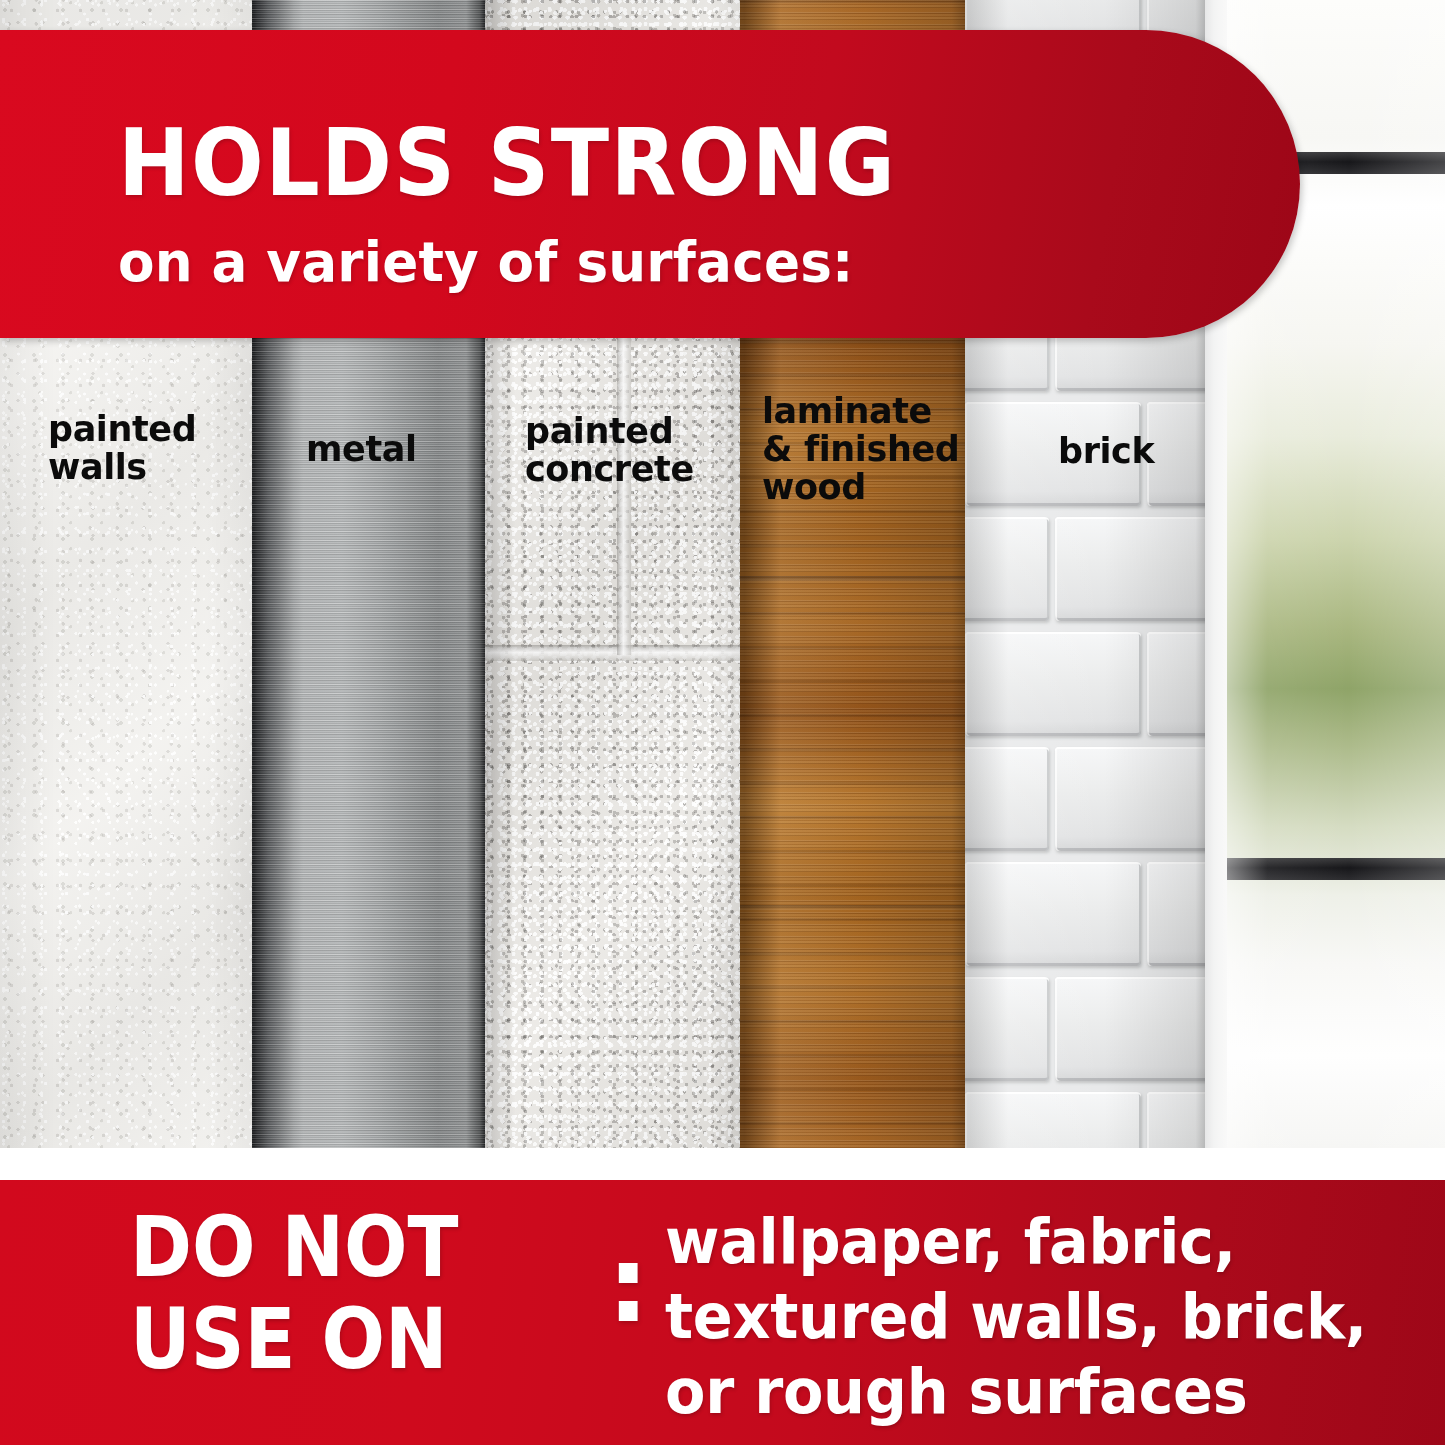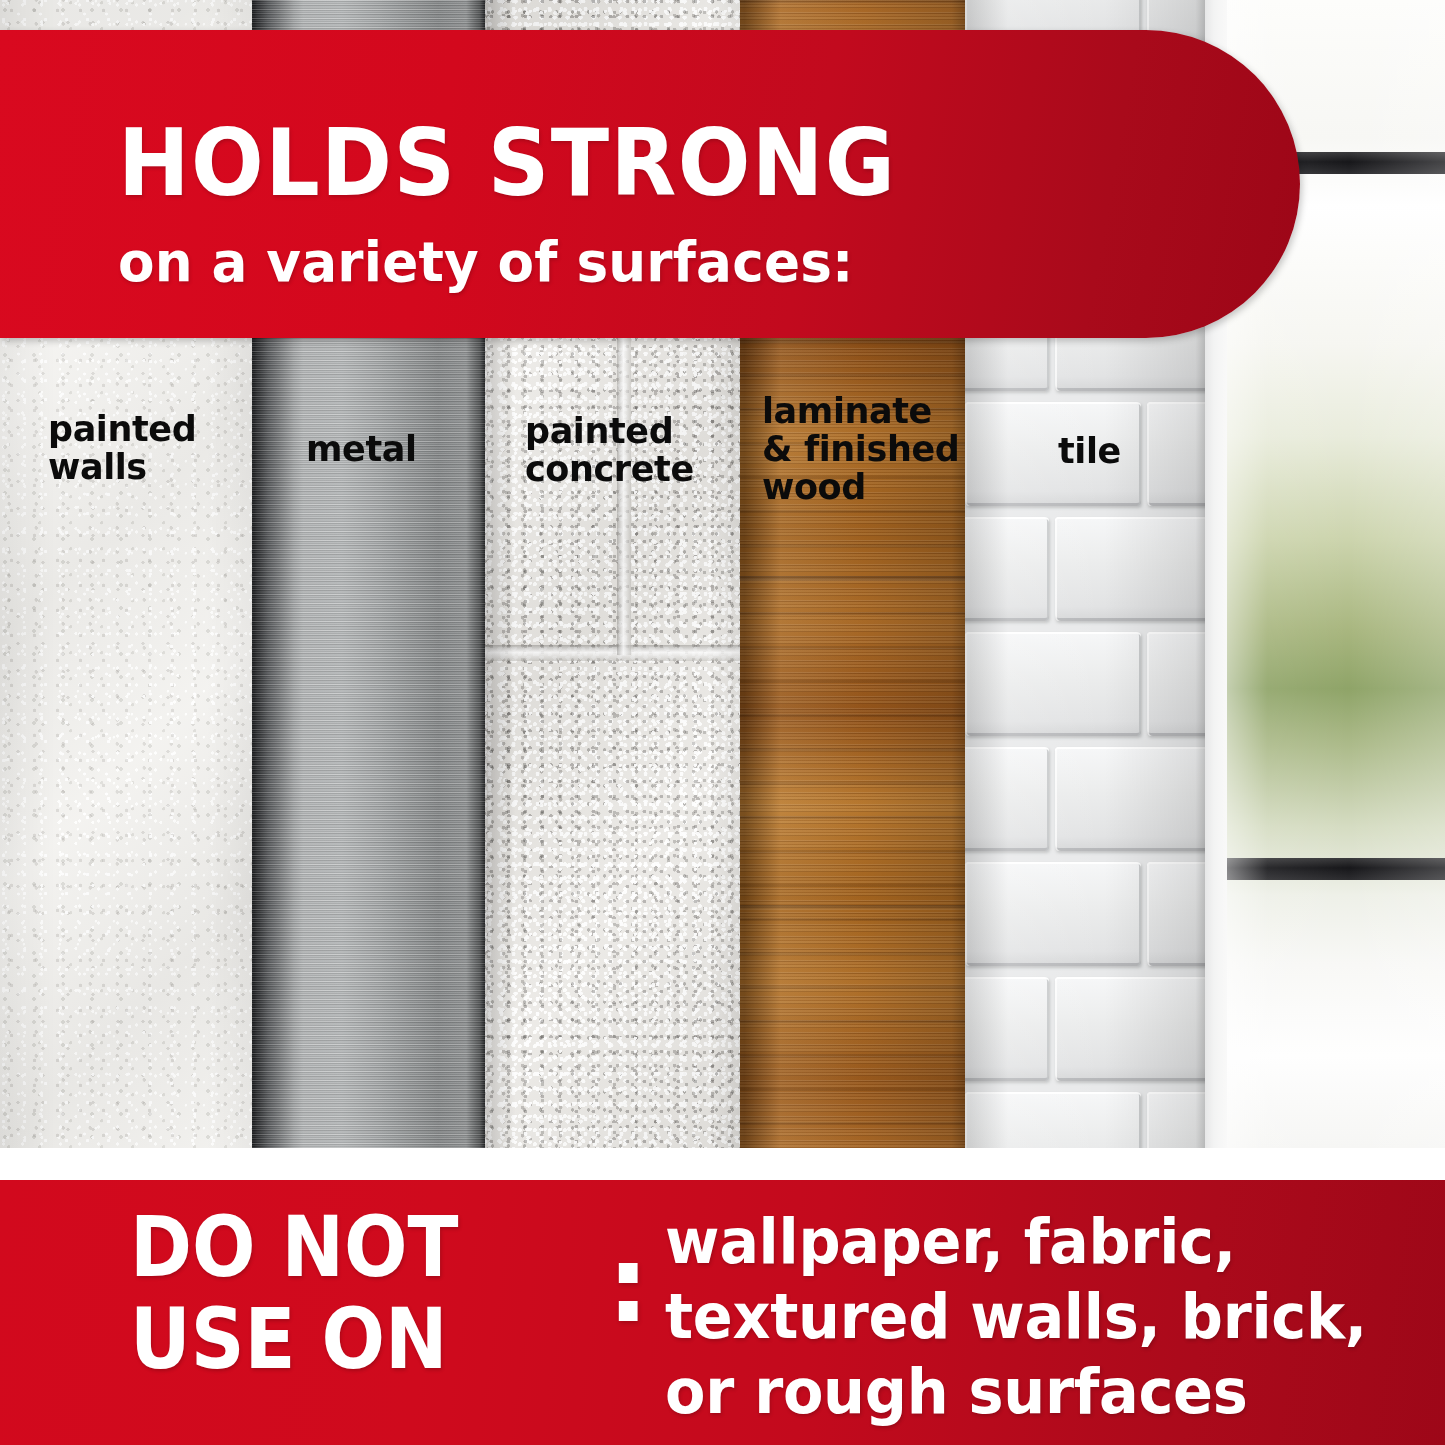--- a/index.html
+++ b/index.html
@@ -379,21 +379,21 @@
   </div>
 
   <div class="surface-label" id="label-painted-walls">painted
 walls</div>
   <div class="surface-label" id="label-metal">metal</div>
   <div class="surface-label" id="label-painted-concrete">painted
 concrete</div>
   <div class="surface-label" id="label-wood">laminate
 &amp; finished
 wood</div>
-  <div class="surface-label" id="label-tile">tile</div>
+  <div class="surface-label" id="label-tile">brick</div>
 
   <div id="bottom-banner">
     <div id="donot-block">DO NOT
 USE ON</div>
     <div id="donot-colon">:</div>
     <div id="donot-list">wallpaper, fabric,
 textured walls, brick,
 or rough surfaces</div>
   </div>
 

